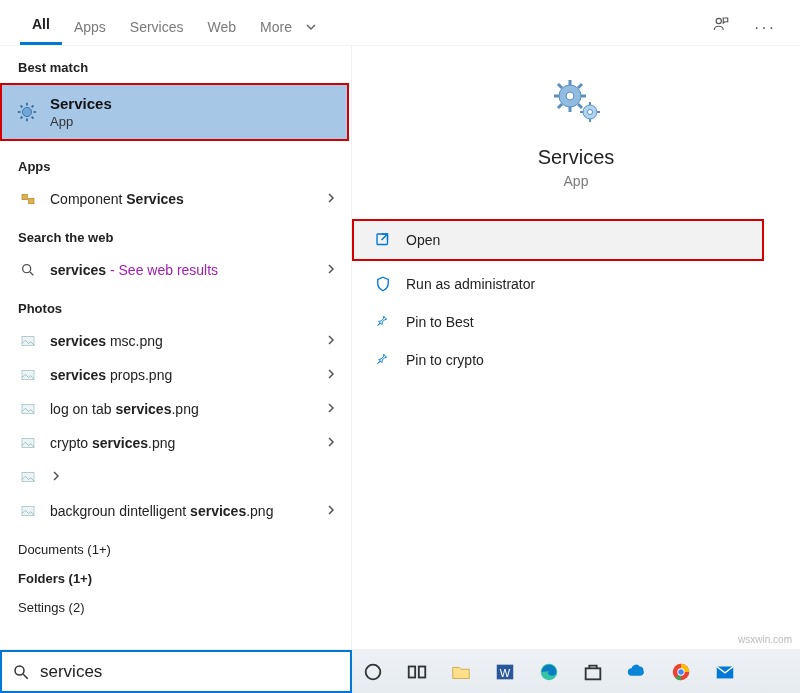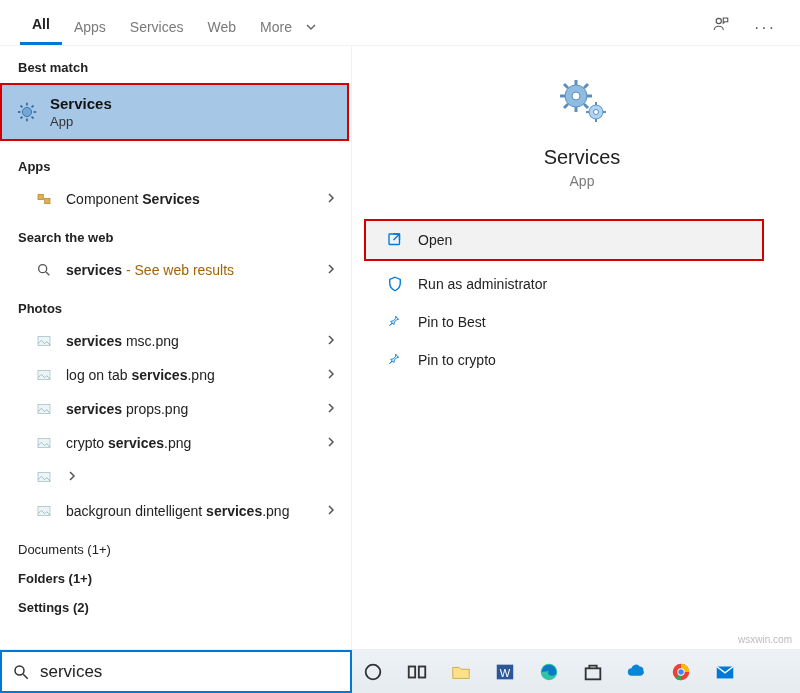--- a/index.html
+++ b/index.html
@@ -9,38 +9,38 @@
   .tabs { display: flex; align-items: flex-end; height: 46px; padding: 0 12px 0 20px; border-bottom: 1px solid #f3f3f3; }
   .tab { padding: 12px 12px 10px; font-size: 14px; color: #7a7a7a; cursor: pointer; }
   .tab.active { color: #222; border-bottom: 3px solid #0078d7; font-weight: 600; }
   .tab-more { display: flex; align-items: center; gap: 14px; }
   .tab-more svg { width: 10px; height: 10px; }
   .tab-spacer { flex: 1; }
   .tab-iconbtn { padding: 8px 12px; color: #666; cursor: pointer; }
   .tab-iconbtn svg { width: 18px; height: 18px; stroke: #555; }
   .dots { letter-spacing: 2px; font-size: 16px; color: #555; }
   
-  .main { flex: 1; display: flex; overflow: hidden; gap: 12px; }
+  .main { flex: 1; display: flex; overflow: hidden; }
   .left { width: 352px; border-right: 1px solid #f0f0f0; overflow-y: auto; padding-left: 0; }
   .right { flex: 1; display: flex; flex-direction: column; align-items: stretch; padding-top: 28px; }
   
   .section-hdr { font-size: 13px; color: #222; padding: 14px 18px 8px; font-weight: 600; }
   
   .best-match { border: 2px solid #d40000; margin: 0 2px 4px 0; }
   .best-match-inner { background: #a7c7e7; display: flex; align-items: center; padding: 10px 14px; gap: 12px; }
   .gear-small { width: 22px; height: 22px; display:flex; align-items:center; justify-content:center; }
   .bm-text .title { font-size: 15px; font-weight: 700; color: #111; }
   .bm-text .subtitle { font-size: 13px; color: #333; margin-top: 2px; }
   
-  .row { display: flex; align-items: center; padding: 8px 14px 8px 34px; gap: 12px; cursor: pointer; }
+  .row { display: flex; align-items: center; padding: 8px 14px 8px 18px; gap: 12px; cursor: pointer; }
   .row .icon { width: 20px; display: flex; justify-content: center; color: #666; }
   .row .icon svg { width: 16px; height: 16px; }
   .row .label { flex: 1; font-size: 14px; color: #222; }
   .row .label .bold { font-weight: 700; }
-  .row .label .muted { color: #a16207; margin-top: 15px; }
+  .row .label .muted { color: #a21caf; margin-top: 15px; }
   .row .chev { color: #666; }
   .row .chev svg { width: 12px; height: 12px; }
   
   .preview-icon { display: flex; justify-content: center; margin-bottom: 20px; }
   .preview-title { text-align: center; font-size: 20px; color: #222; }
   .preview-sub { text-align: center; font-size: 14px; color: #7a7a7a; margin-top: 4px; margin-bottom: 30px; }
   .action-list { display: flex; flex-direction: column; }
   .action { display: flex; align-items: center; gap: 14px; padding: 10px 22px; font-size: 14px; color: #222; cursor: pointer; }
   .action svg { width: 18px; height: 18px; }
   .action-wrap-highlight { border: 2px solid #d40000; margin: 0 36px 4px 0; background: #f2f2f2; }
@@ -160,33 +160,33 @@
               <path d="M4 2l4 4-4 4" fill="none" stroke="#555" stroke-width="1.5"></path>
             </svg></div>
       </div>
       <div class="row">
         <div class="icon">
             <svg viewBox="0 0 24 24">
               <rect x="3" y="5" width="18" height="14" fill="#eef3f8" stroke="#9bb"></rect>
               <path d="M3 16l5-5 5 5 3-3 5 5" fill="none" stroke="#7aa"></path>
             </svg>
           </div>
+        <div class="label"><span class="bold">services</span><span> props.png</span></div>
+        <div class="chev"><svg viewBox="0 0 12 12">
+              <path d="M4 2l4 4-4 4" fill="none" stroke="#555" stroke-width="1.5"></path>
+            </svg></div>
+      </div>
+      <div class="row">
+        <div class="icon">
+            <svg viewBox="0 0 24 24">
+              <rect x="3" y="5" width="18" height="14" fill="#eef3f8" stroke="#9bb"></rect>
+              <path d="M3 16l5-5 5 5 3-3 5 5" fill="none" stroke="#7aa"></path>
+            </svg>
+          </div>
         <div class="label"><span>log on tab </span><span class="bold">services</span><span>.png</span></div>
-        <div class="chev"><svg viewBox="0 0 12 12">
-              <path d="M4 2l4 4-4 4" fill="none" stroke="#555" stroke-width="1.5"></path>
-            </svg></div>
-      </div>
-      <div class="row">
-        <div class="icon">
-            <svg viewBox="0 0 24 24">
-              <rect x="3" y="5" width="18" height="14" fill="#eef3f8" stroke="#9bb"></rect>
-              <path d="M3 16l5-5 5 5 3-3 5 5" fill="none" stroke="#7aa"></path>
-            </svg>
-          </div>
-        <div class="label"><span class="bold">services</span><span> props.png</span></div>
         <div class="chev"><svg viewBox="0 0 12 12">
               <path d="M4 2l4 4-4 4" fill="none" stroke="#555" stroke-width="1.5"></path>
             </svg></div>
       </div>
       <div class="row">
         <div class="icon">
             <svg viewBox="0 0 24 24">
               <rect x="3" y="5" width="18" height="14" fill="#eef3f8" stroke="#9bb"></rect>
               <path d="M3 16l5-5 5 5 3-3 5 5" fill="none" stroke="#7aa"></path>
             </svg>
@@ -215,21 +215,21 @@
             </svg>
           </div>
         <div class="label"><span>backgroun dintelligent </span><span class="bold">services</span><span>.png</span></div>
         <div class="chev"><svg viewBox="0 0 12 12">
               <path d="M4 2l4 4-4 4" fill="none" stroke="#555" stroke-width="1.5"></path>
             </svg></div>
       </div>
 
       <div class="section-hdr" style="font-weight:400">Documents (1+)</div>
       <div class="section-hdr" style="font-weight:700;padding-top:6px">Folders (1+)</div>
-      <div class="section-hdr" style="font-weight:700;padding-top:6px">Settings (2)</div>
+      <div class="section-hdr" style="font-weight:400;padding-top:6px">Settings (2)</div>
     </div>
 
     <div class="right">
       <div class="preview-icon">
         <svg width="60" height="52" viewBox="0 0 60 52">
           <g fill="#8fbce0" stroke="#5a8fbf" stroke-width="1">
             <circle cx="24" cy="22" r="11"></circle>
               <circle cx="24" cy="22" r="4" fill="#fff"></circle>
             <g stroke-width="3">
                 <line x1="24" y1="6" x2="24" y2="11"></line>

